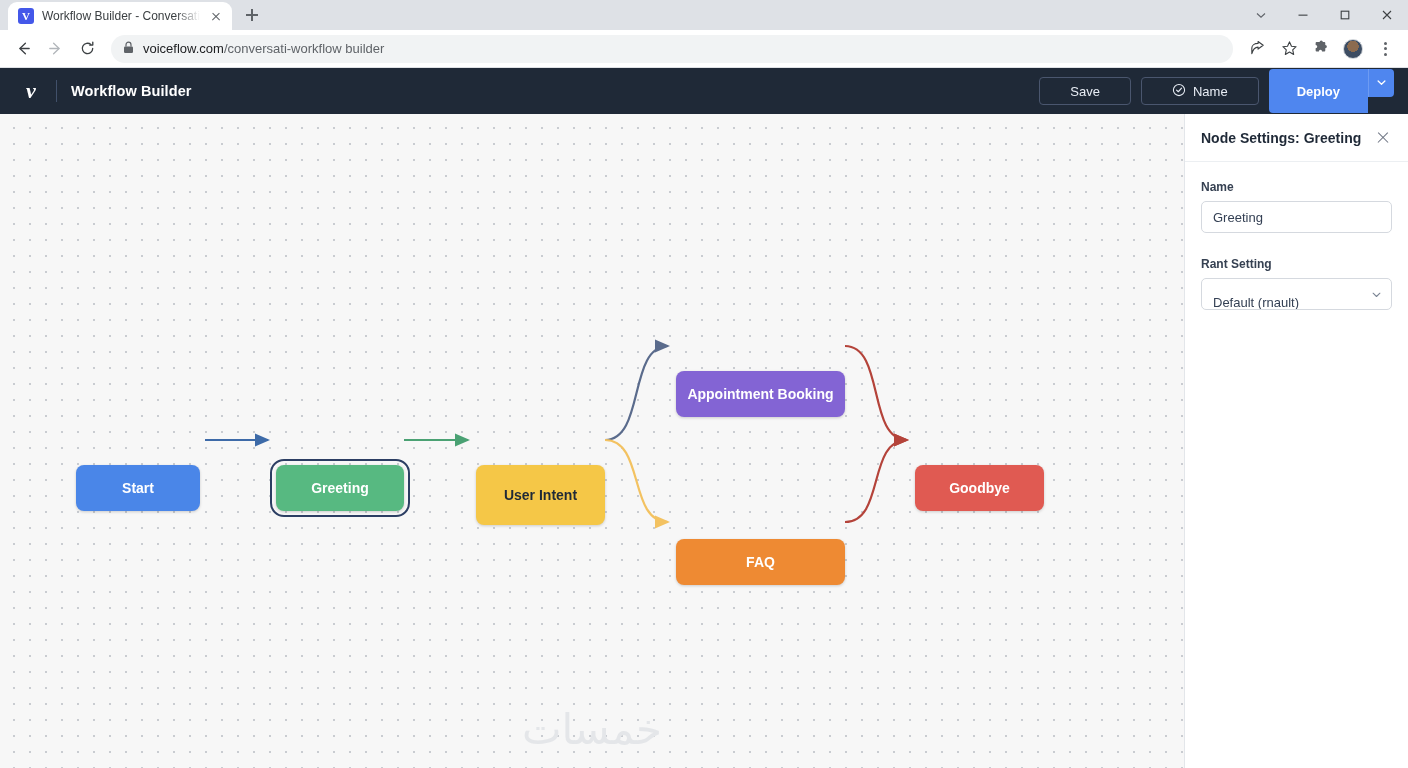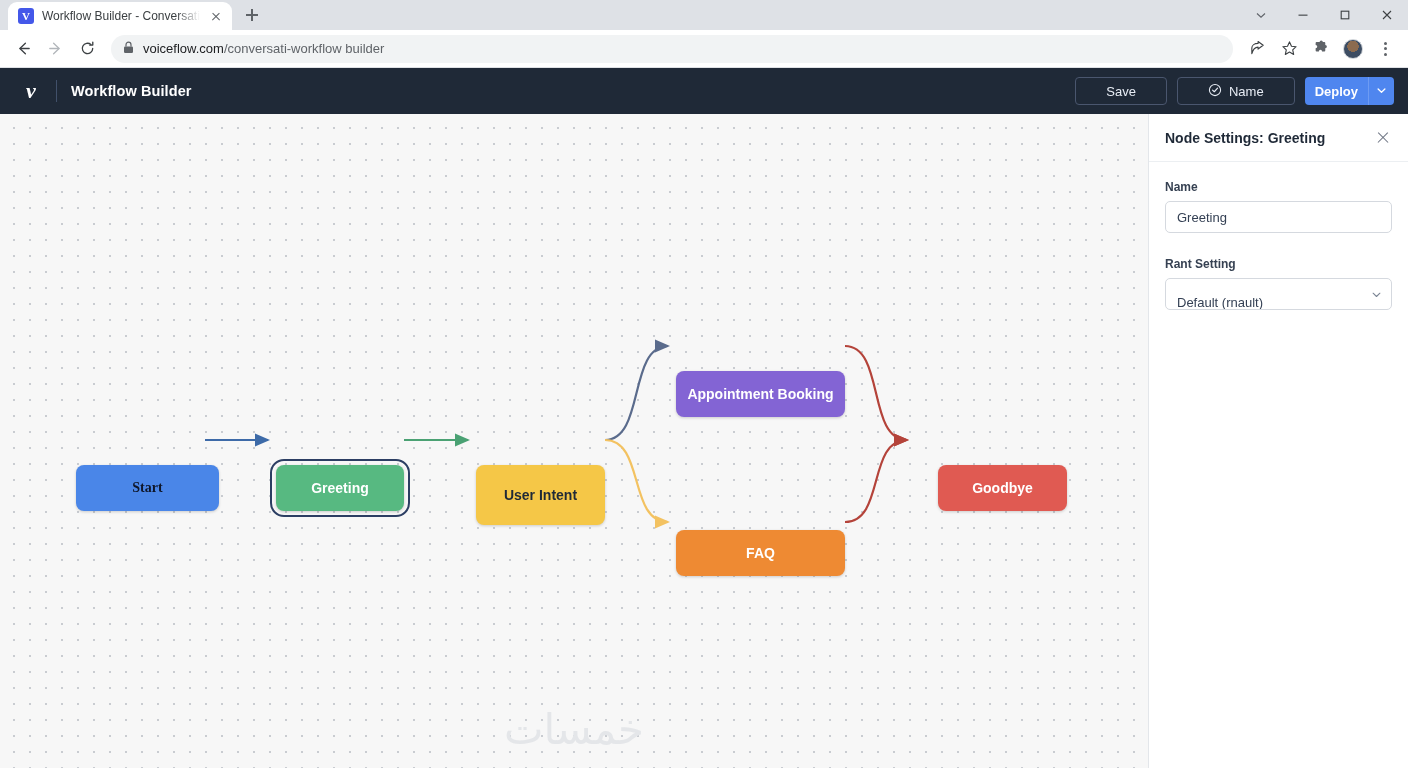--- a/index.html
+++ b/index.html
@@ -89,21 +89,21 @@
   .vdiv { width:1px; height:22px; background:#41506a; margin:0 14px 0 10px; }
   .app-title { font-size:14.5px; font-weight:bold; color:#ffffff; letter-spacing:.1px; }
   .appbar-spacer { flex:1; }
   .btn-ghost {
     height:28px; padding:0 30px; border:1px solid #4a5costa; border:1px solid #4a566e;
     border-radius:4px; background:transparent; color:#e8edf5; font-size:13px;
     display:flex; align-items:center; gap:7px; cursor:pointer;
     font-family:"Liberation Sans", sans-serif;
   }
   .btn-primary {
-    height:28px; padding:0 10px; background:#4f86ef; color:#fff; font-size:13px;
+    height:44px; padding:0 28px; background:#4f86ef; color:#fff; font-size:13px;
     border:none; border-radius:4px 0 0 4px; cursor:pointer; font-weight:bold;
     font-family:"Liberation Sans", sans-serif;
   }
   .btn-primary-caret {
     height:28px; width:26px; background:#4f86ef; border-radius:0 4px 4px 0;
     border:none; border-left:1px solid #6d9bf3; cursor:pointer;
     display:flex; align-items:center; justify-content:center;
   }
   .appbar-actions { display:flex; align-items:center; gap:10px; }
   .split { display:flex; }
@@ -130,21 +130,21 @@
     box-shadow: 0 1px 3px rgba(0,0,0,.18);
     cursor:pointer; user-select:none;margin-top:48px;
   }
   .node.selected {
     outline:2px solid #2c3e63; outline-offset:4px; border-radius:8px;
   }
   .edges { position:absolute; inset:0; pointer-events:none; }
 
   
   .panel {
-    width:260px; flex:none; background:#ffffff; border-left:1px solid #e3e6ea;
+    width:224px; flex:none; background:#ffffff; border-left:1px solid #e3e6ea;
     display:flex; flex-direction:column;
   }
   .panel-head {
     height:48px; display:flex; align-items:center; padding:0 16px;
     border-bottom:1px solid #eceff2; flex:none;
   }
   .panel-title { font-size:14px; font-weight:bold; color:#1f2937; flex:1; }
   .panel-close { width:18px; height:18px; position:relative; cursor:pointer; flex:none; }
   .panel-close::before, .panel-close::after {
     content:""; position:absolute; left:2px; top:8px; width:14px; height:1.4px; background:#6b7280;
@@ -324,36 +324,36 @@
             </marker>
           </defs>
           <path d="M205,326 C245,326 228,326 268,326" stroke="#3d6aa8" stroke-width="2.2" fill="none" marker-end="url(#ah0)"></path>
           <path d="M404,326 C444,326 428,326 468,326" stroke="#4aa173" stroke-width="2.2" fill="none" marker-end="url(#ah1)"></path>
           <path d="M605,326 C645,326 628,232 668,232" stroke="#5a6b8c" stroke-width="2.2" fill="none" marker-end="url(#ah2)"></path>
           <path d="M605,326 C645,326 628,408 668,408" stroke="#f3c261" stroke-width="2.2" fill="none" marker-end="url(#ah3)"></path>
           <path d="M845,232 C885,232 867,326 907,326" stroke="#b4433a" stroke-width="2.2" fill="none" marker-end="url(#ah4)"></path>
           <path d="M845,408 C885,408 867,326 907,326" stroke="#b4433a" stroke-width="2.2" fill="none" marker-end="url(#ah4)"></path>
         </svg>
       <div id="nodes-layer">
-          <div class="node" style="left: 76px; top: 303px; width: 143px; height: 46px; background: rgb(74, 134, 232); color: #0f172a; font-family: Liberation Serif, serif;">
+          <div class="node" style="left: 76px; top: 303px; width: 124px; height: 46px; background: rgb(74, 134, 232); color: #ffffff;">
             <span>Start</span>
           </div>
           <div class="node selected" style="left: 276px; top: 303px; width: 128px; height: 46px; background: rgb(87, 185, 129); color: rgb(255, 255, 255);">
             <span>Greeting</span>
           </div>
           <div class="node" style="left: 476px; top: 303px; width: 129px; height: 60px; background: rgb(245, 199, 71); color: rgb(31, 41, 55);">
             <span>User Intent</span>
           </div>
           <div class="node" style="left: 676px; top: 209px; width: 169px; height: 46px; background: rgb(131, 100, 212); color: rgb(255, 255, 255);">
             <span>Appointment Booking</span>
           </div>
-          <div class="node" style="left: 676px; top: 368px; width: 169px; height: 46px; background: rgb(238, 138, 51); color: rgb(255, 255, 255);">
+          <div class="node" style="left: 676px; top: 377px; width: 169px; height: 46px; background: rgb(238, 138, 51); color: rgb(255, 255, 255);">
             <span>FAQ</span>
           </div>
-          <div class="node" style="left: 938px; top: 303px; width: 129px; height: 46px; background: rgb(224, 90, 82); color: rgb(255, 255, 255);">
+          <div class="node" style="left: 915px; top: 303px; width: 129px; height: 46px; background: rgb(224, 90, 82); color: rgb(255, 255, 255);">
             <span>Goodbye</span>
           </div>
         </div>
       <div class="watermark">خمسات</div>
     </div>
 
     <aside class="panel">
       <div class="panel-head">
         <div class="panel-title">Node Settings: Greeting</div>
         <div class="panel-close"></div>

